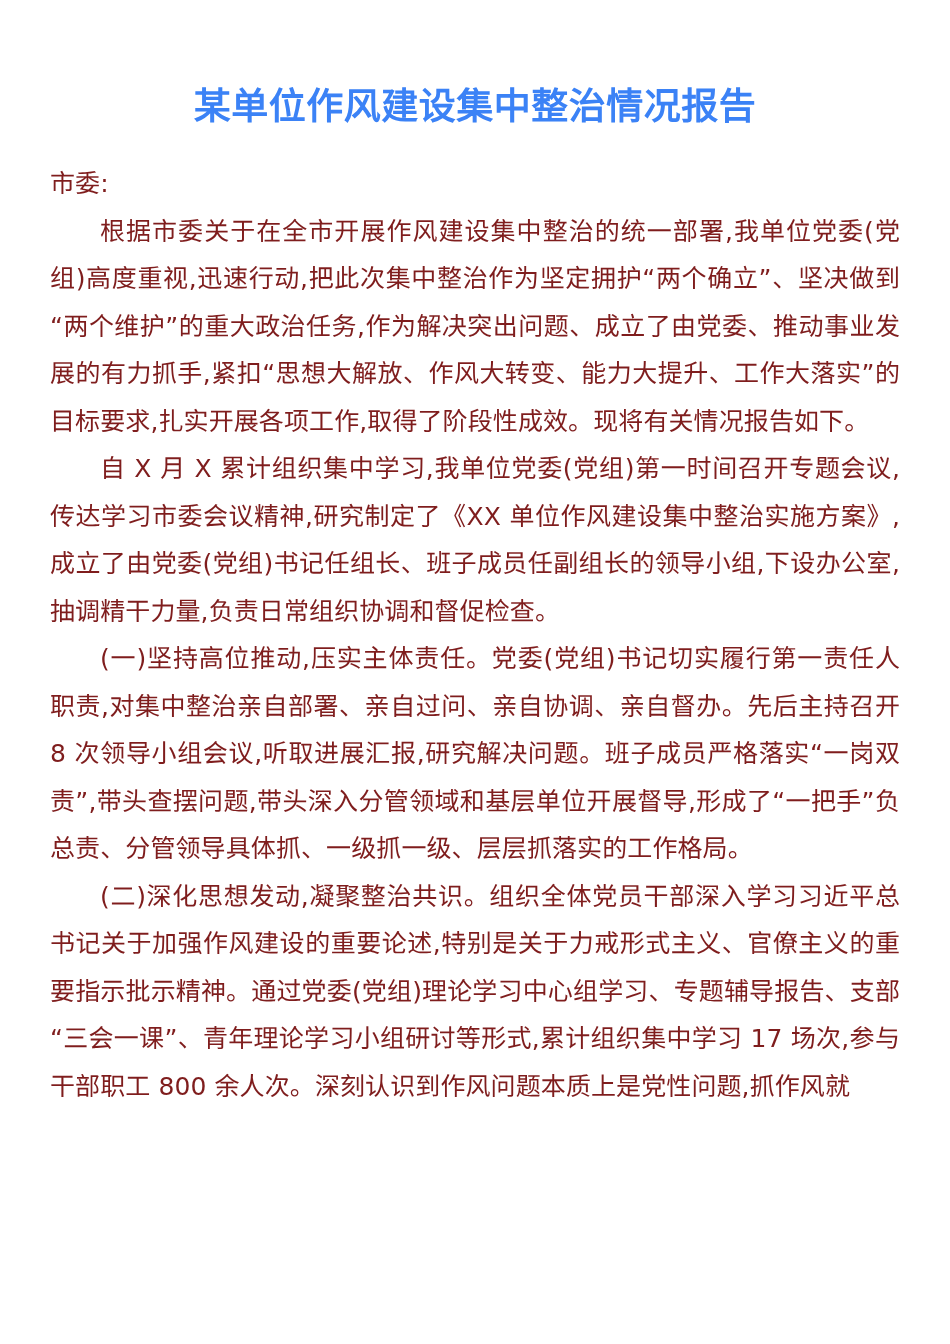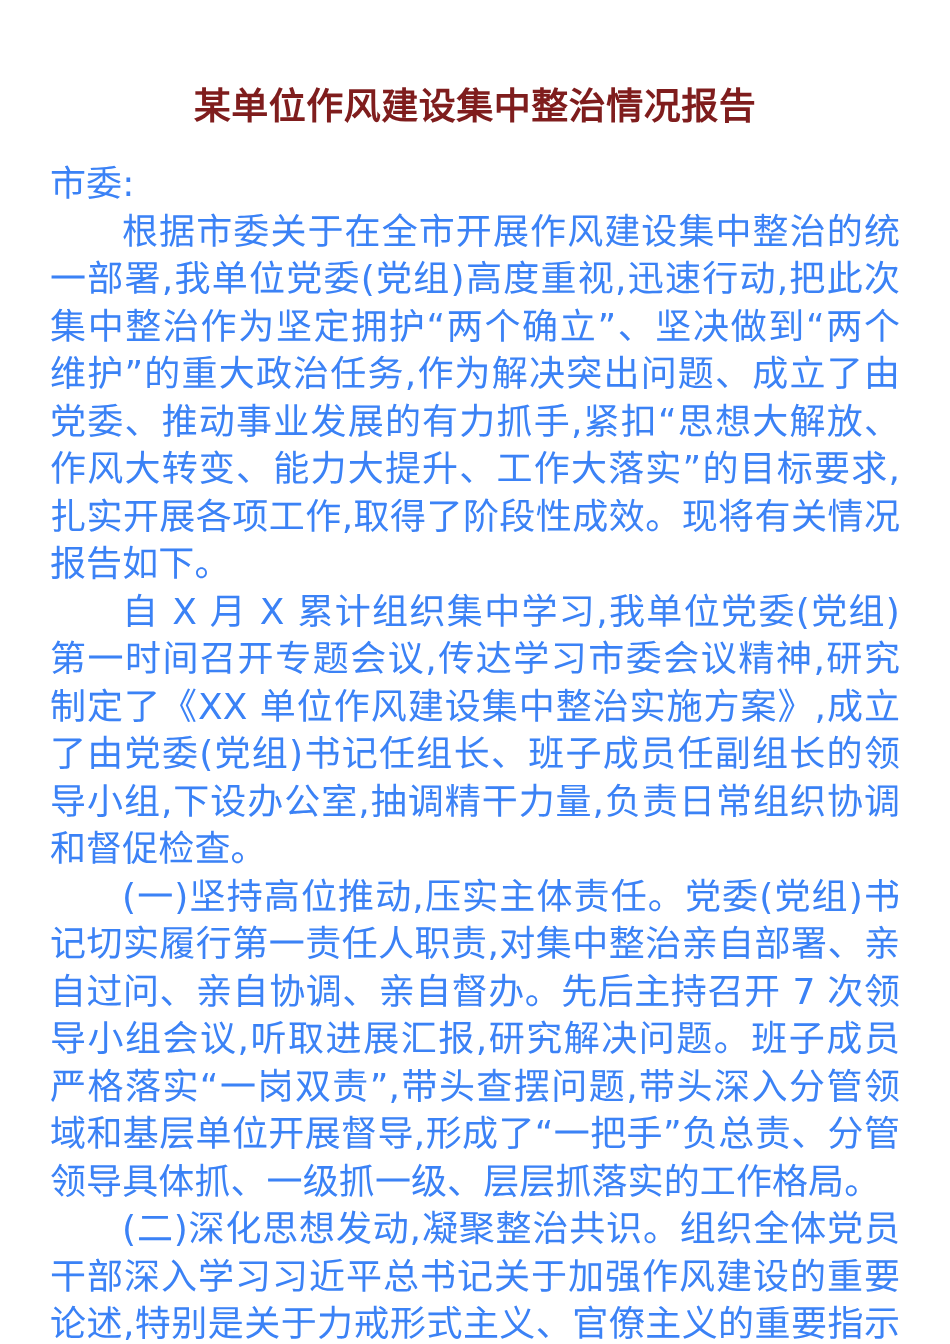--- a/index.html
+++ b/index.html
@@ -25,36 +25,36 @@
   #doc-title {
     position: absolute;
     top: 58px;
     left: 0;
     width: 950px;
     text-align: center;
     font-size: 37px;
     line-height: 48px;
     font-weight: 700;
     letter-spacing: 0.5px;
-    color: #7f1d1d;
+    color: #3b82f6;
     white-space: nowrap;
   }
 
   
   #doc-body {
     position: absolute;
     top: 160px;
     left: 50px;
     width: 850px;
   }
 
   .para {
-    font-size: 36px;
+    font-size: 25px;
     line-height: 47.5px;
-    color: #3b82f6;
+    color: #7f1d1d;
     text-align: justify;
     text-justify: inter-ideograph;
     margin: 0;
     letter-spacing: 0.1px;
     word-break: break-all;
   }
 
   
   .para.salutation {
     text-indent: 0;
@@ -81,19 +81,19 @@
 
   <div id="doc-body">
 
     <p class="para salutation">市委:</p>
 
     <p class="para indent">根据市委关于在全市开展作风建设集中整治的统一部署,我单位党委(党组)高度重视,迅速行动,把此次集中整治作为坚定拥护“两个确立”、坚决做到“两个维护”的重大政治任务,作为解决突出问题、成立了由党委、推动事业发展的有力抓手,紧扣“思想大解放、作风大转变、能力大提升、工作大落实”的目标要求,扎实开展各项工作,取得了阶段性成效。现将有关情况报告如下。</p>
 
 
     <p class="para indent">自 X 月 X 累计组织集中学习,我单位党委(党组)第一时间召开专题会议,传达学习市委会议精神,研究制定了《XX 单位作风建设集中整治实施方案》,成立了由党委(党组)书记任组长、班子成员任副组长的领导小组,下设办公室,抽调精干力量,负责日常组织协调和督促检查。</p>
 
-    <p class="para indent">(一)坚持高位推动,压实主体责任。党委(党组)书记切实履行第一责任人职责,对集中整治亲自部署、亲自过问、亲自协调、亲自督办。先后主持召开 7 次领导小组会议,听取进展汇报,研究解决问题。班子成员严格落实“一岗双责”,带头查摆问题,带头深入分管领域和基层单位开展督导,形成了“一把手”负总责、分管领导具体抓、一级抓一级、层层抓落实的工作格局。</p>
+    <p class="para indent">(一)坚持高位推动,压实主体责任。党委(党组)书记切实履行第一责任人职责,对集中整治亲自部署、亲自过问、亲自协调、亲自督办。先后主持召开 8 次领导小组会议,听取进展汇报,研究解决问题。班子成员严格落实“一岗双责”,带头查摆问题,带头深入分管领域和基层单位开展督导,形成了“一把手”负总责、分管领导具体抓、一级抓一级、层层抓落实的工作格局。</p>
 
     <p class="para indent">(二)深化思想发动,凝聚整治共识。组织全体党员干部深入学习习近平总书记关于加强作风建设的重要论述,特别是关于力戒形式主义、官僚主义的重要指示批示精神。通过党委(党组)理论学习中心组学习、专题辅导报告、支部“三会一课”、青年理论学习小组研讨等形式,累计组织集中学习 17 场次,参与干部职工 800 余人次。深刻认识到作风问题本质上是党性问题,抓作风就</p>
 
   </div>
 
 </div>
 
 </body></html>

